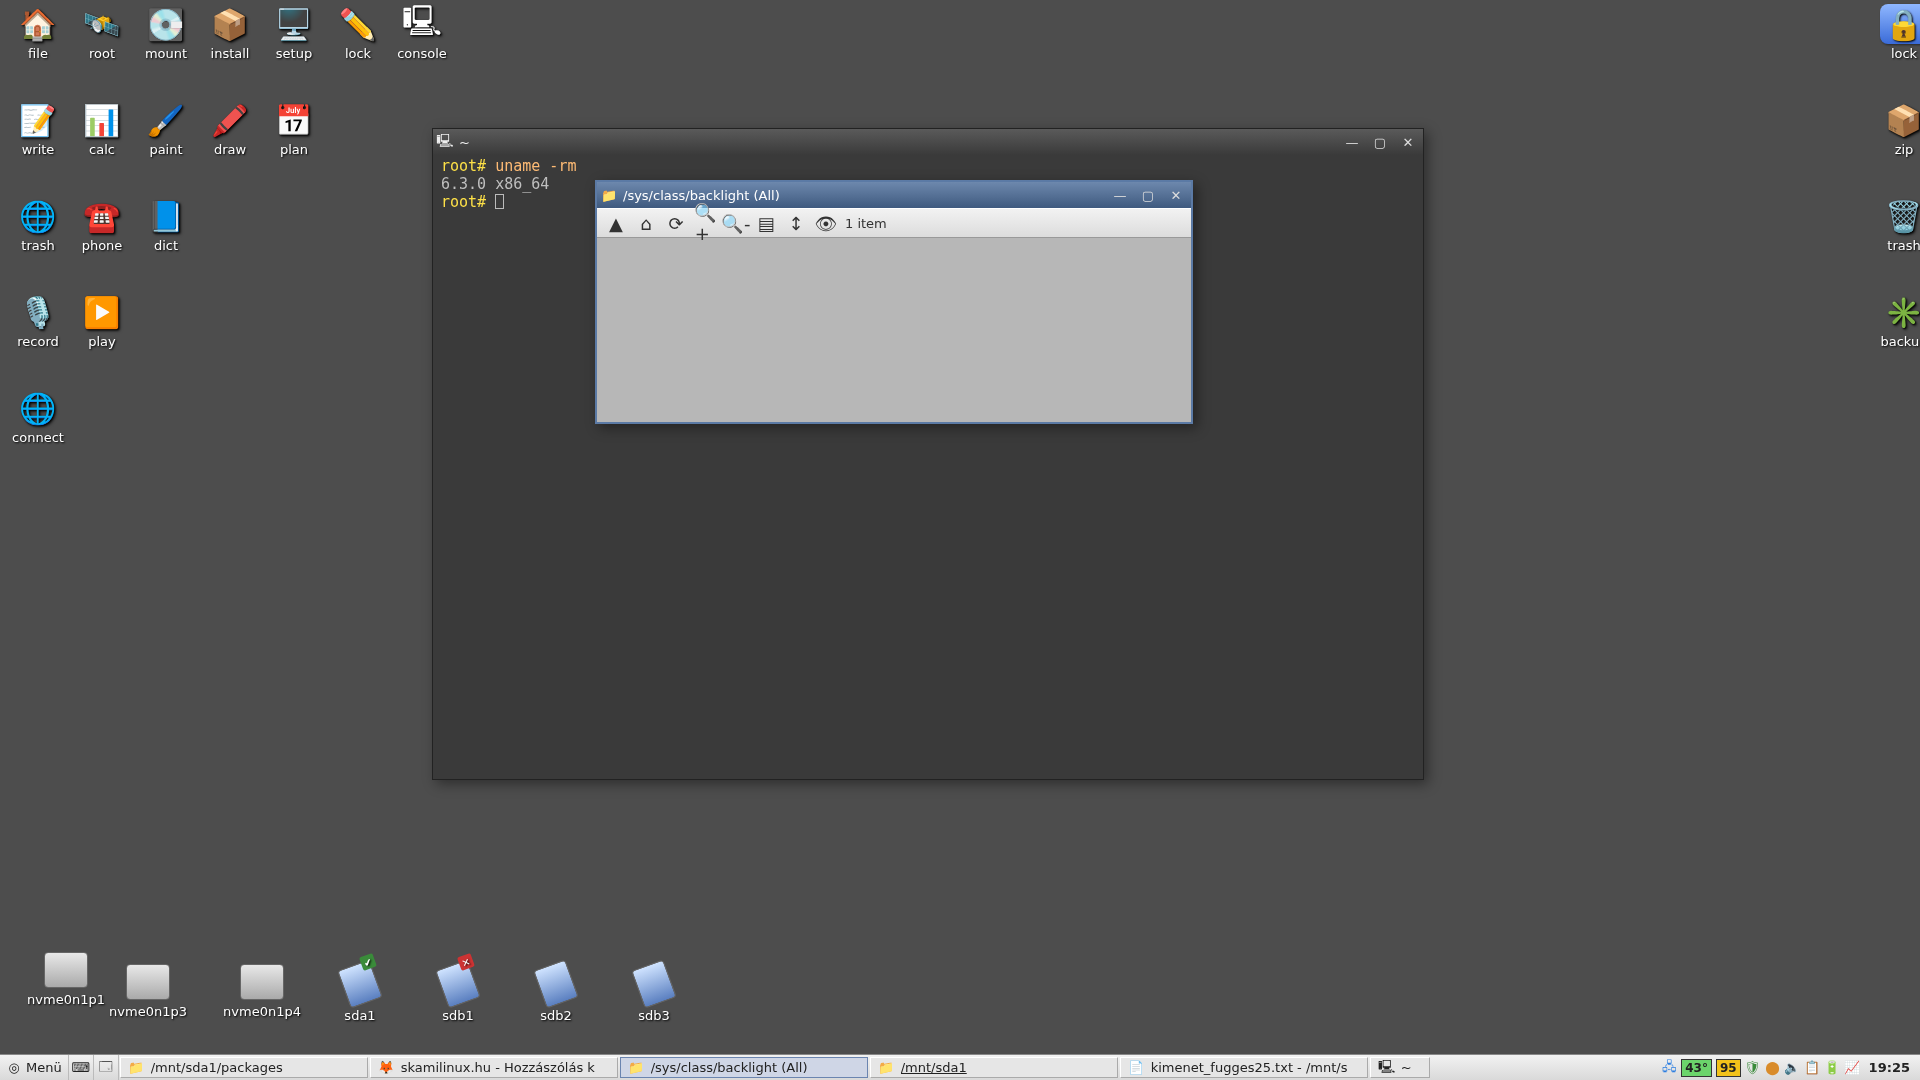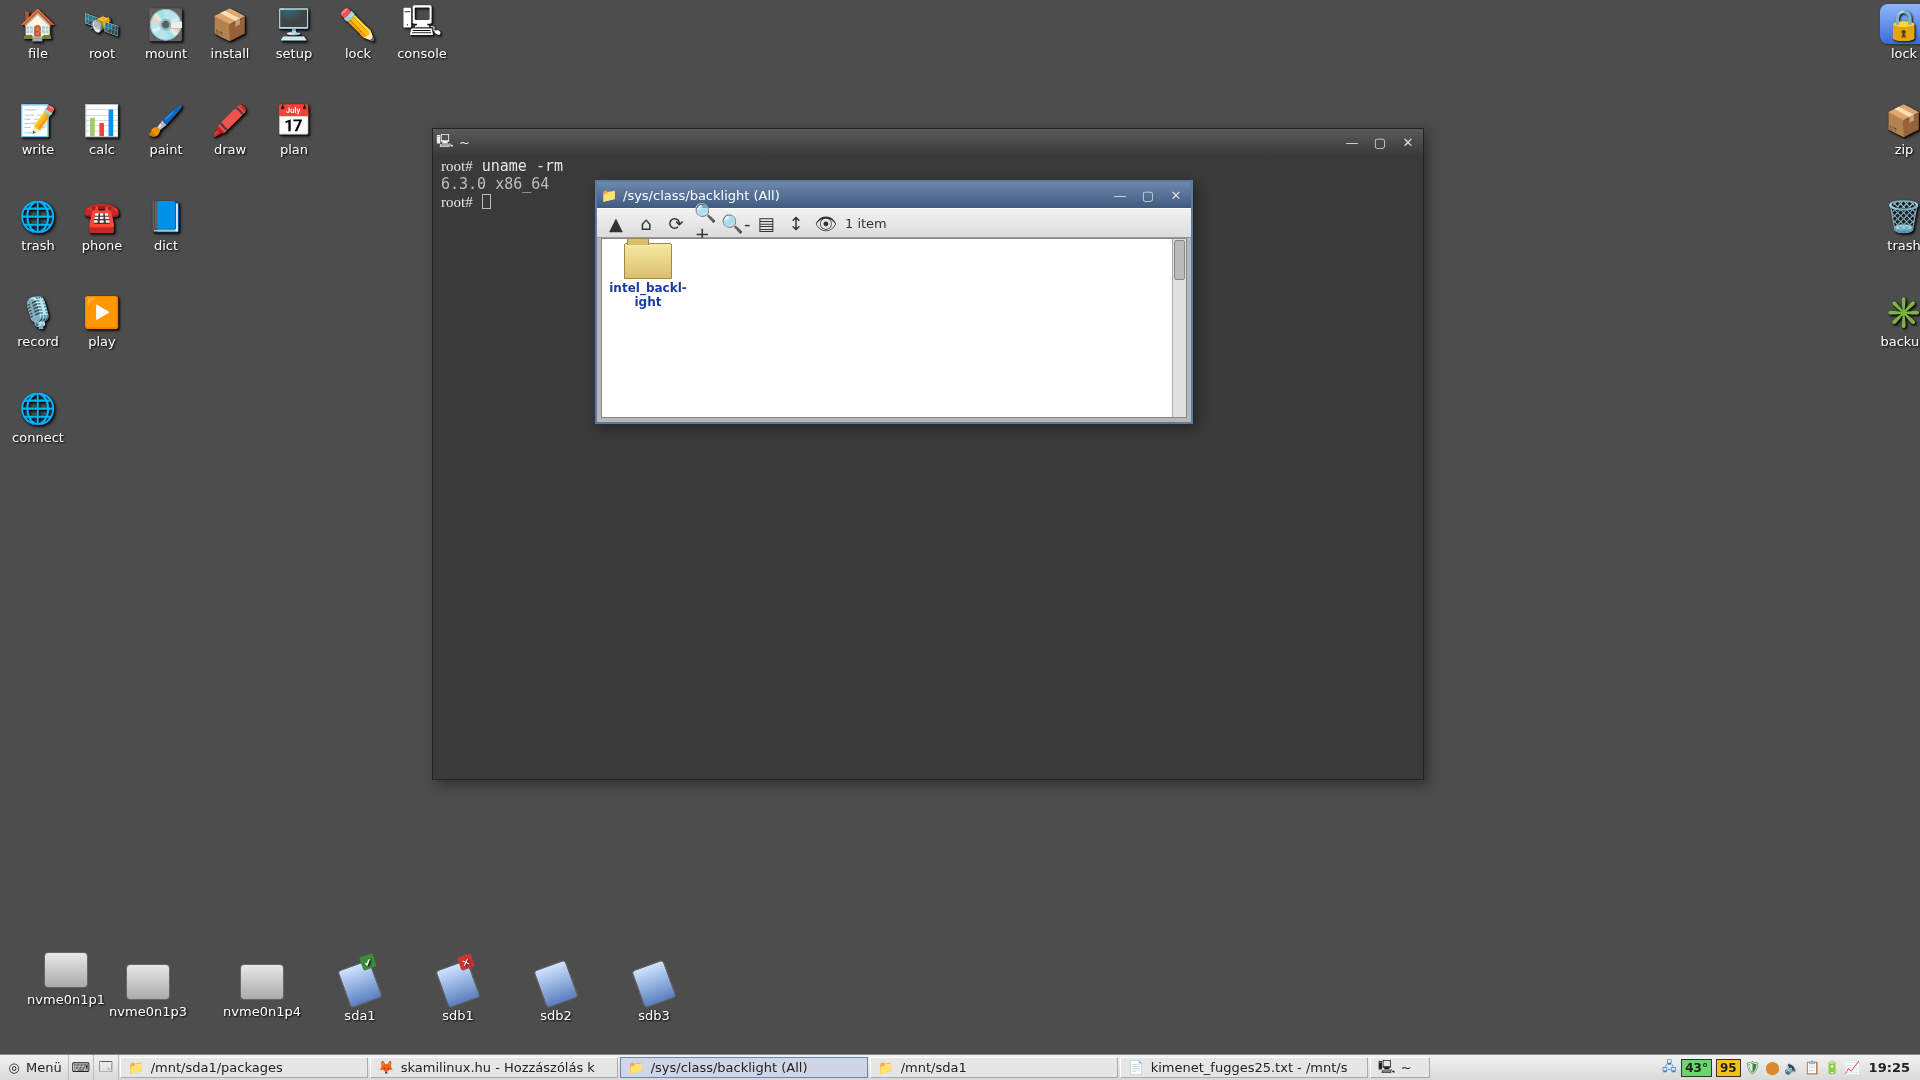--- a/index.html
+++ b/index.html
@@ -59,22 +59,22 @@
   #termwin .body{
     flex:1;
     background:#3a3a3a;
     font-family:"DejaVu Sans Mono","Liberation Mono",monospace;
     font-size:15px;
     color:#bfbfbf;
     padding:2px 8px 8px;
     white-space:pre;
     line-height:18px;
   }
-  .tg{color:#e5e5e5;font-family:Liberation Serif, serif;}     
-  .tw{color:#e5e5e5;}     
+  .tg{color:#fde047;}     
+  .tw{color:#fdba74;}     
   .cursor{display:inline-block;width:9px;height:15px;border:1px solid #bbb;vertical-align:-2px;}
 
   
   #fmwin{
     background:#b7b7b7;
     border:2px solid #5b7aa5;
   }
   #fmwin .titlebar{
     background:linear-gradient(to bottom,#6d88ad,#3f5a7f);
     color:#fff;
@@ -321,32 +321,20 @@
     <span class="tbtn">▲</span>
     <span class="tbtn">⌂</span>
     <span class="tbtn">⟳</span>
     <span class="tbtn">🔍+</span>
     <span class="tbtn">🔍-</span>
     <span class="tbtn">▤</span>
     <span class="tbtn">↕</span>
     <span class="tbtn">👁</span>
     <span>1 item</span>
   </div>
-  <div class="content">
-    <div class="iconarea">
-      <div class="folder">
-        <div class="fig"></div>
-        <span style="white-space:pre-line;">intel_backl-
-ight</span>
-      </div>
-    </div>
-    <div class="scroll">
-        <div class="thumb"></div>
-      </div>
-  </div>
 </div>
 
 <div id="taskbar">
   <div class="seg">
     <span class="tico">◎</span>
     <span>Menü</span>
   </div>
   <div class="seg" style="padding:0 4px;">
       <span class="tico">⌨</span>
     </div>
@@ -361,21 +349,21 @@
       <div class="task">
         <span class="tico">🦊</span>
         <span style="overflow:hidden;text-overflow:ellipsis;">skamilinux.hu - Hozzászólás k</span>
       </div>
       <div class="task active">
         <span class="tico">📁</span>
         <span style="overflow:hidden;text-overflow:ellipsis;">/sys/class/backlight (All)</span>
       </div>
       <div class="task">
         <span class="tico">📁</span>
-        <span style="overflow:hidden;text-overflow:ellipsis;">/mnt/sda1</span>
+        <span style="overflow:hidden;text-overflow:ellipsis;text-decoration:underline;">/mnt/sda1</span>
       </div>
       <div class="task">
         <span class="tico">📄</span>
         <span style="overflow:hidden;text-overflow:ellipsis;">kimenet_fugges25.txt - /mnt/s</span>
       </div>
       <div class="task" style="flex: 0 0 60px;">
         <span class="tico">🖳</span>
         <span style="overflow:hidden;text-overflow:ellipsis;">~</span>
       </div>
     </div>

